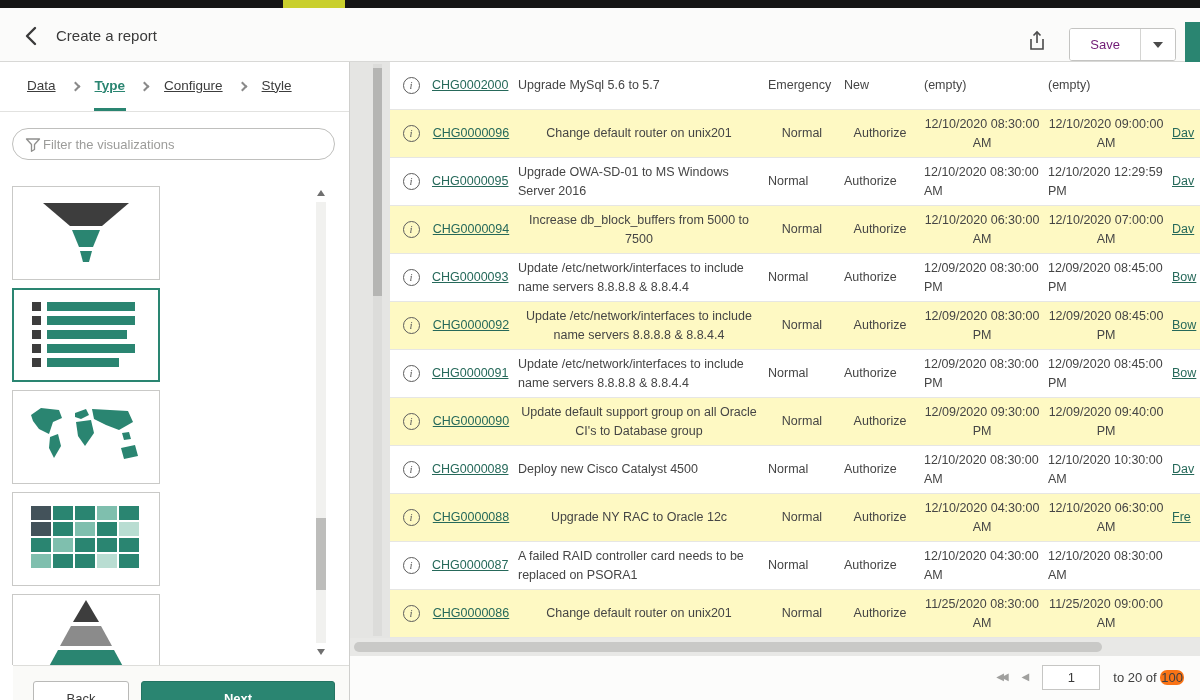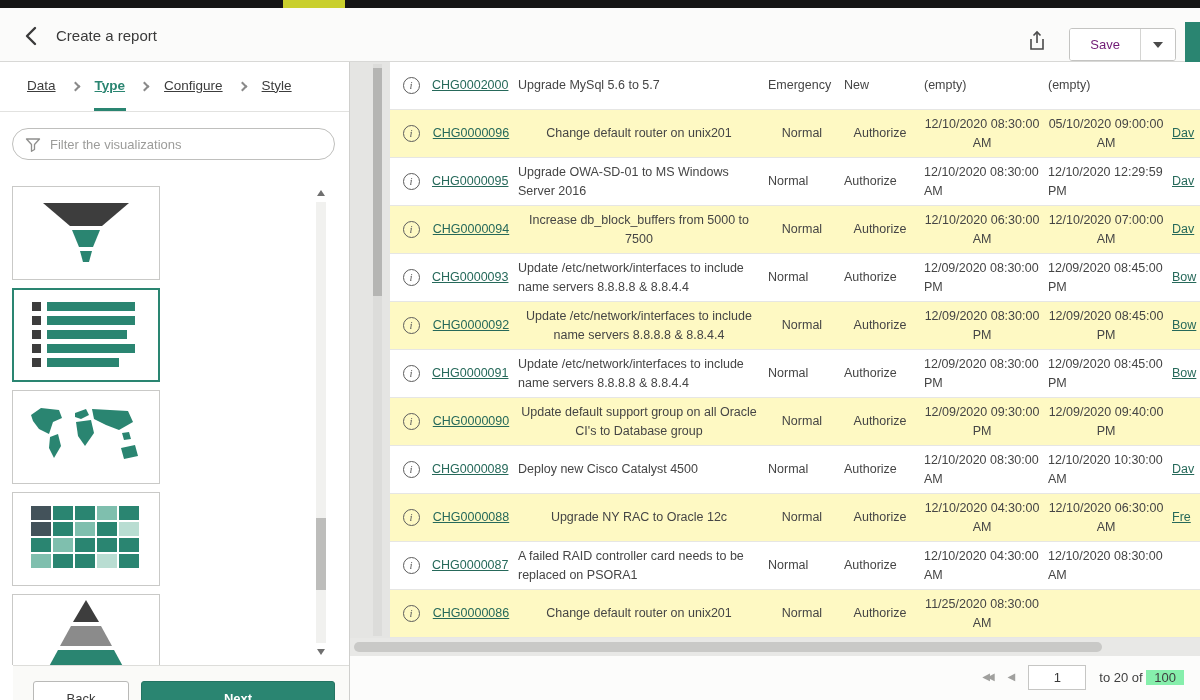--- a/index.html
+++ b/index.html
@@ -24,21 +24,21 @@
   .corner-teal { position:absolute; right:0; top:14px; width:15px; height:44px; background:#2a8571; }
 
   
   .left-panel { position:absolute; top:62px; left:0; width:350px; bottom:0; background:#fff; border-right:1px solid #cfcfcd; }
   .steps { display:flex; align-items:stretch; height:50px; border-bottom:1px solid #e2e2e0; padding-left:26px; gap:15px; }
   .step { display:flex; align-items:center; font-size:13.5px; color:#3c3c3c; cursor:pointer; border-bottom:3px solid transparent; padding:0 1px;text-decoration:underline; }
   .step.active { color:#2a8571; font-weight:bold; border-bottom-color:#2a8571; }
   .step-sep { display:flex; align-items:center; }
   .chev { width:7px; height:7px; border-top:2px solid #8a8a8a; border-right:2px solid #8a8a8a; transform:rotate(45deg); }
 
-  .filter-wrap { margin:16px 14px 10px 12px; height:32px; border:1px solid #bfbfbd; border-radius:18px; display:flex; align-items:center; padding:9px 12px; gap:9px; background:#fff; }
+  .filter-wrap { margin:16px 14px 10px 12px; height:32px; border:1px solid #bfbfbd; border-radius:18px; display:flex; align-items:center; padding:9px 12px; gap:2px; background:#fff; }
   .filter-wrap input { flex:1; border:none; outline:none; font-size:13px; color:#444; background:transparent; font-family:"Liberation Sans", sans-serif; }
   .filter-wrap input::placeholder { color:#9c9c9a; }
 
   .viz-area { position:absolute; top:112px; left:0; right:0; bottom:35px; overflow:hidden; padding:12px 0 0 12px; }
   .viz-option { width:148px; height:94px; border:1px solid #c9c9c7; background:#fff; margin-bottom:8px; display:grid; place-items:center; cursor:pointer; }
   .viz-option.selected { border:2px solid #2a8571; }
 
   .viz-scrollbar { position:absolute; right:22px; top:14px; bottom:8px; width:12px; }
   .vs-up, .vs-down { position:absolute; left:1px; width:10px; height:10px; display:grid; place-items:center; cursor:pointer; }
   .vs-up { top:0; } .vs-down { bottom:0; }
@@ -68,21 +68,21 @@
   .c-asg { overflow:hidden; white-space:nowrap; padding-right:16px; }
 
   
   .bottom-scroll { position:absolute; left:350px; right:0; top:638px; height:18px; background:#e8e8e6; }
   .hthumb { position:absolute; left:4px; top:4px; width:748px; height:10px; background:#c9c9c7; border-radius:5px; cursor:grab; }
   .pagination-bar { position:absolute; left:350px; right:0; top:656px; bottom:0; background:#fcfcfb; display:flex; justify-content:flex-end; align-items:flex-start; gap:13px; padding:9px 16px 0 0; }
   .pg-icon { border:none; background:none; color:#a0a09e; font-size:10px; cursor:default; padding-top:6px; }
   .pg-icon.first { letter-spacing:-3px; padding-right:3px; }
   .pg-input { width:58px; height:25px; border:1px solid #c6c6c4; text-align:center; font-size:13px; color:#3a3a3a; background:#fff; font-family:"Liberation Sans", sans-serif; }
   .pg-text { font-size:13px; color:#3f3f3f; padding-top:5px; }
-  .hl { background:#86efac; padding:0 8px; }
+  .hl { background:#f97316; padding:0 1px;border-radius:7px; }
 
   svg { display:block; }
 </style>
 </head>
 <body>
 
 <div class="screen">
 
   <div class="top-strip">
     <div class="yellow-seg"></div>
@@ -261,21 +261,21 @@
 
   <div class="trow alt">
     <div class="cell c-info">
             <span class="info-icon"></span>
           </div>
     <div class="cell c-num"><a class="lnk">CHG0000096</a></div>
     <div class="cell c-desc">Change default router on unix201</div>
     <div class="cell c-pri">Normal</div>
     <div class="cell c-state">Authorize</div>
     <div class="cell c-start">12/10/2020 08:30:00 AM</div>
-    <div class="cell c-end">05/10/2020 09:00:00 AM</div>
+    <div class="cell c-end">12/10/2020 09:00:00 AM</div>
     <div class="cell c-asg"><a class="lnk">Dav</a></div>
   </div>
 
   <div class="trow">
     <div class="cell c-info">
             <span class="info-icon"></span>
           </div>
     <div class="cell c-num"><a class="lnk">CHG0000095</a></div>
     <div class="cell c-desc">Upgrade OWA-SD-01 to MS Windows Server 2016</div>
     <div class="cell c-pri">Normal</div>
@@ -391,20 +391,21 @@
 
   <div class="trow alt">
     <div class="cell c-info">
             <span class="info-icon"></span>
           </div>
     <div class="cell c-num"><a class="lnk">CHG0000086</a></div>
     <div class="cell c-desc">Change default router on unix201</div>
     <div class="cell c-pri">Normal</div>
     <div class="cell c-state">Authorize</div>
     <div class="cell c-start">11/25/2020 08:30:00 AM</div>
+    <div class="cell c-end">11/25/2020 09:00:00 AM</div>
     <div class="cell c-asg"><a class="lnk"></a></div>
   </div>
 </div>
   </div>
 
   <div class="bottom-scroll">
     <div class="hthumb"></div>
   </div>
 
   <div class="pagination-bar">

